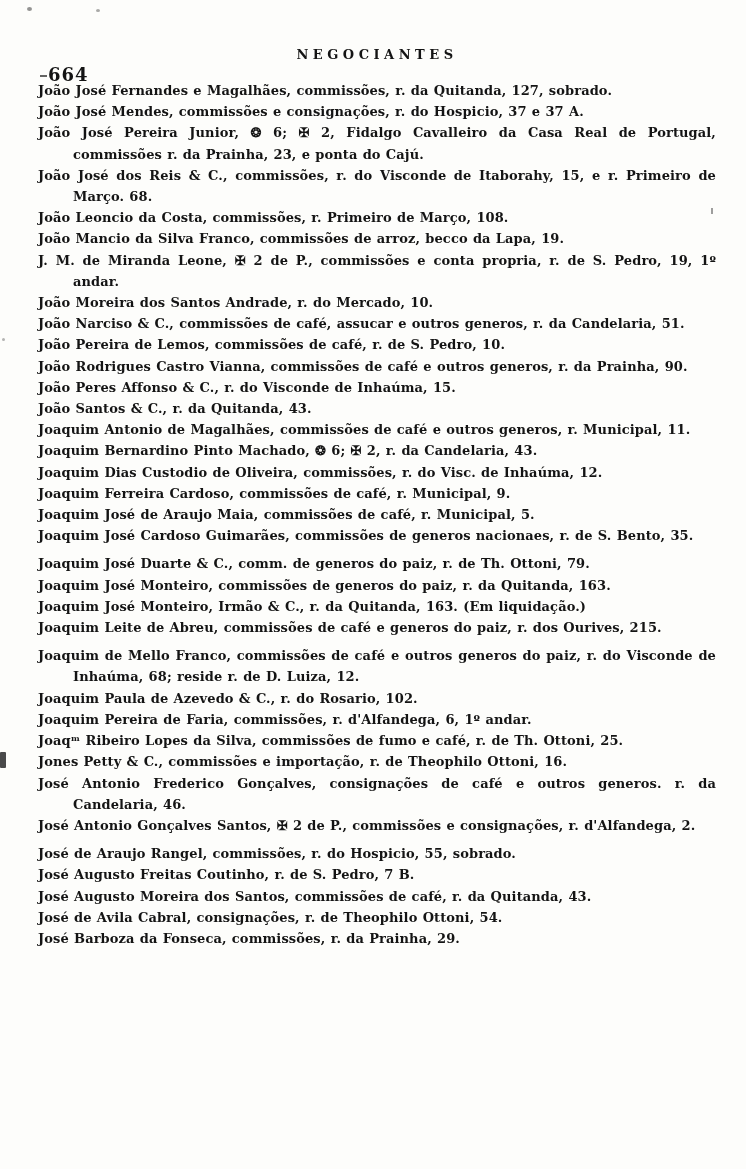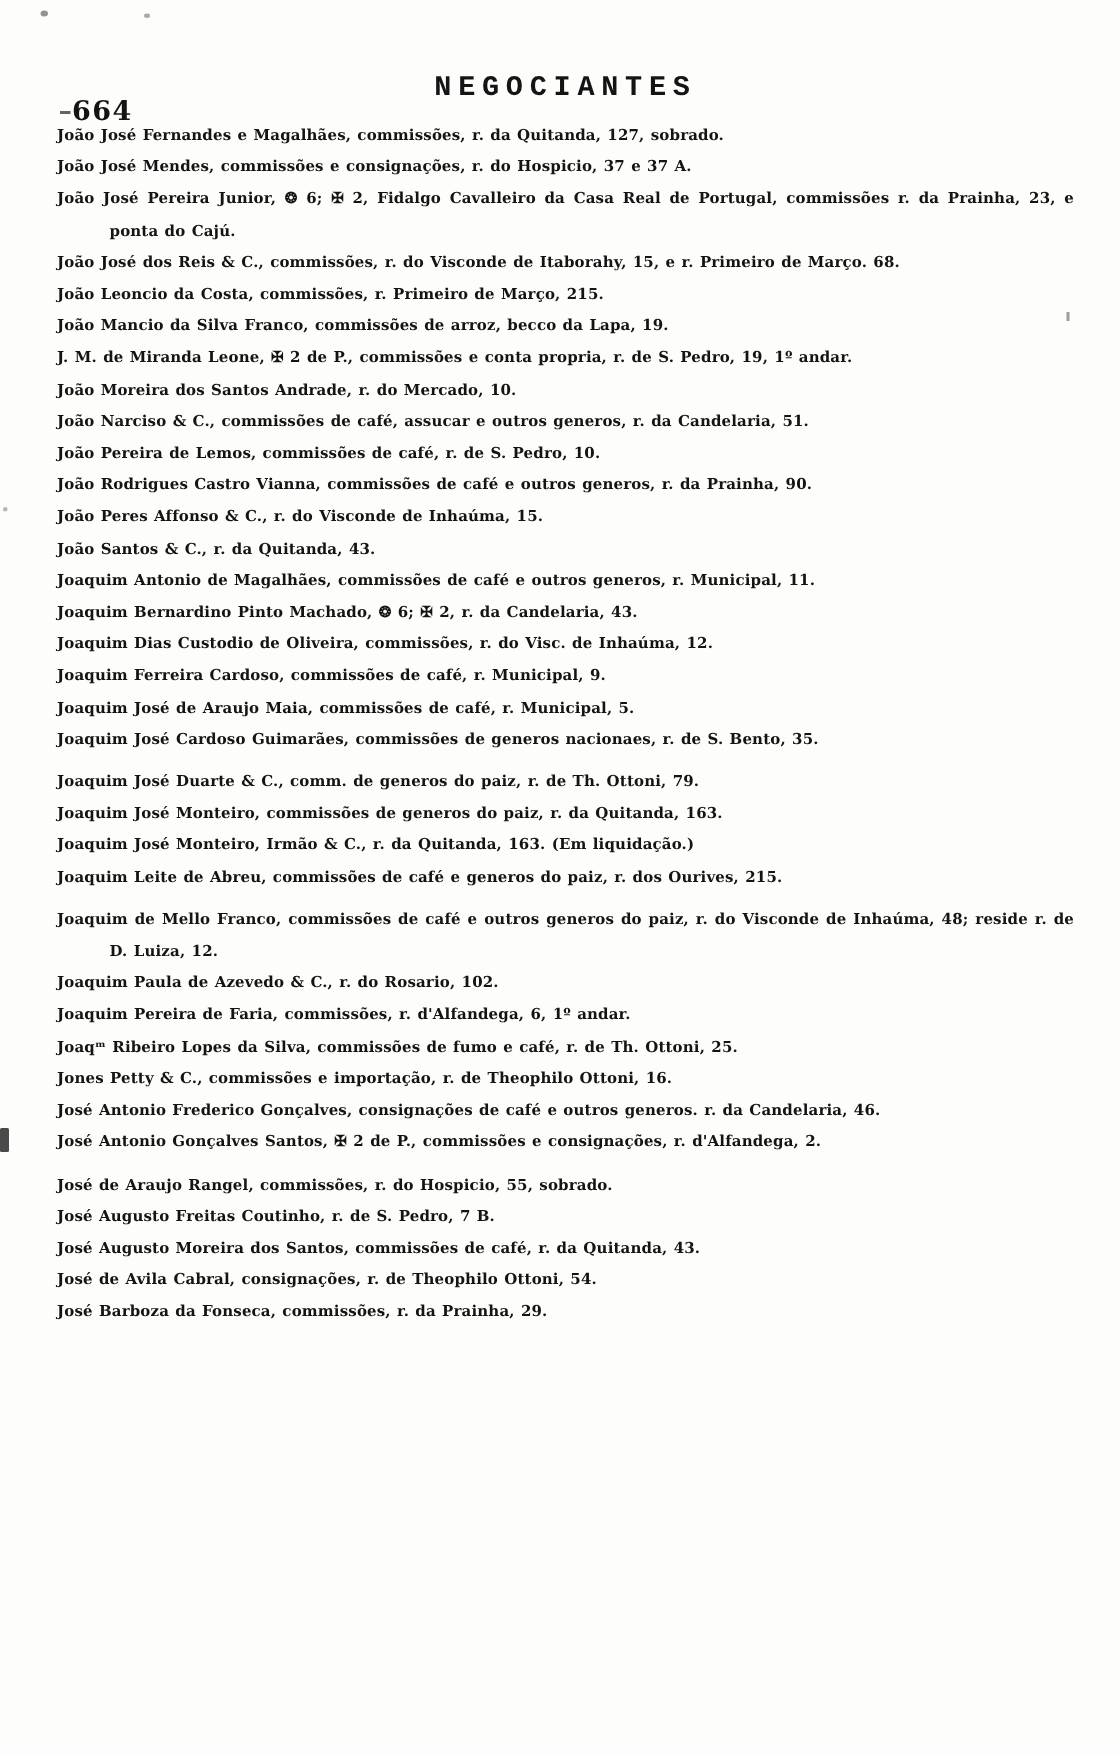--- a/index.html
+++ b/index.html
@@ -40,34 +40,33 @@
     display: inline-block;
     width: 7px;
     height: 2px;
     background: #222;
     vertical-align: middle;
     margin-right: 1px;
     opacity: .7;
   }
   .page-title {
     text-align: center;
-    font-size: 19px;
+    font-size: 13px;
     font-weight: 700;
     letter-spacing: 4.5px;
     padding-top: 1px;
-    font-family: Liberation Mono, monospace;
   }
   .entries {
     margin-top: 3px;
   }
   p.entry {
     margin: 0;
     padding-left: 35px;
     text-indent: -35px;
-    font-size: 10px;
+    font-size: 13px;
     line-height: 21.2px;
     font-weight: 700;
     text-align: justify;
     letter-spacing: 0.1px;
     word-spacing: 0.6px;
   }
   p.entry.gap {
     margin-top: 7px;
   }
   
@@ -94,40 +93,40 @@
     <span class="page-number">664</span>
     <div class="page-title">NEGOCIANTES</div>
   </div>
 
   <div class="entries">
 
   <p class="entry">João José Fernandes e Magalhães, commissões, r. da Quitanda, 127, sobrado.</p>
       <p class="entry">João José Mendes, commissões e consignações, r. do Hospicio, 37 e 37 A.</p>
       <p class="entry">João José Pereira Junior, ❂ 6; ✠ 2, Fidalgo Cavalleiro da Casa Real de Portugal, commissões r. da Prainha, 23, e ponta do Cajú.</p>
       <p class="entry">João José dos Reis &amp; C., commissões, r. do Visconde de Itaborahy, 15, e r. Primeiro de Março. 68.</p>
-      <p class="entry">João Leoncio da Costa, commissões, r. Primeiro de Março, 215.</p>
+      <p class="entry">João Leoncio da Costa, commissões, r. Primeiro de Março, 108.</p>
       <p class="entry">João Mancio da Silva Franco, commissões de arroz, becco da Lapa, 19.</p>
       <p class="entry">J. M. de Miranda Leone, ✠ 2 de P., commissões e conta propria, r. de S. Pedro, 19, 1º andar.</p>
       <p class="entry">João Moreira dos Santos Andrade, r. do Mercado, 10.</p>
       <p class="entry">João Narciso &amp; C., commissões de café, assucar e outros generos, r. da Candelaria, 51.</p>
       <p class="entry">João Pereira de Lemos, commissões de café, r. de S. Pedro, 10.</p>
       <p class="entry">João Rodrigues Castro Vianna, commissões de café e outros generos, r. da Prainha, 90.</p>
       <p class="entry">João Peres Affonso &amp; C., r. do Visconde de Inhaúma, 15.</p>
       <p class="entry">João Santos &amp; C., r. da Quitanda, 43.</p>
       <p class="entry">Joaquim Antonio de Magalhães, commissões de café e outros generos, r. Municipal, 11.</p>
       <p class="entry">Joaquim Bernardino Pinto Machado, ❂ 6; ✠ 2, r. da Candelaria, 43.</p>
       <p class="entry">Joaquim Dias Custodio de Oliveira, commissões, r. do Visc. de Inhaúma, 12.</p>
       <p class="entry">Joaquim Ferreira Cardoso, commissões de café, r. Municipal, 9.</p>
       <p class="entry">Joaquim José de Araujo Maia, commissões de café, r. Municipal, 5.</p>
       <p class="entry">Joaquim José Cardoso Guimarães, commissões de generos nacionaes, r. de S. Bento, 35.</p>
       <p class="entry gap">Joaquim José Duarte &amp; C., comm. de generos do paiz, r. de Th. Ottoni, 79.</p>
       <p class="entry">Joaquim José Monteiro, commissões de generos do paiz, r. da Quitanda, 163.</p>
       <p class="entry">Joaquim José Monteiro, Irmão &amp; C., r. da Quitanda, 163. (Em liquidação.)</p>
       <p class="entry">Joaquim Leite de Abreu, commissões de café e generos do paiz, r. dos Ourives, 215.</p>
-      <p class="entry gap">Joaquim de Mello Franco, commissões de café e outros generos do paiz, r. do Visconde de Inhaúma, 48; reside r. de D. Luiza, 12.</p>
+      <p class="entry gap">Joaquim de Mello Franco, commissões de café e outros generos do paiz, r. do Visconde de Inhaúma, 68; reside r. de D. Luiza, 12.</p>
       <p class="entry">Joaquim Paula de Azevedo &amp; C., r. do Rosario, 102.</p>
       <p class="entry">Joaquim Pereira de Faria, commissões, r. d'Alfandega, 6, 1º andar.</p>
       <p class="entry">Joaqᵐ Ribeiro Lopes da Silva, commissões de fumo e café, r. de Th. Ottoni, 25.</p>
       <p class="entry">Jones Petty &amp; C., commissões e importação, r. de Theophilo Ottoni, 16.</p>
       <p class="entry">José Antonio Frederico Gonçalves, consignações de café e outros generos. r. da Candelaria, 46.</p>
       <p class="entry">José Antonio Gonçalves Santos, ✠ 2 de P., commissões e consignações, r. d'Alfandega, 2.</p>
       <p class="entry gap">José de Araujo Rangel, commissões, r. do Hospicio, 55, sobrado.</p>
       <p class="entry">José Augusto Freitas Coutinho, r. de S. Pedro, 7 B.</p>
       <p class="entry">José Augusto Moreira dos Santos, commissões de café, r. da Quitanda, 43.</p>
       <p class="entry">José de Avila Cabral, consignações, r. de Theophilo Ottoni, 54.</p>

